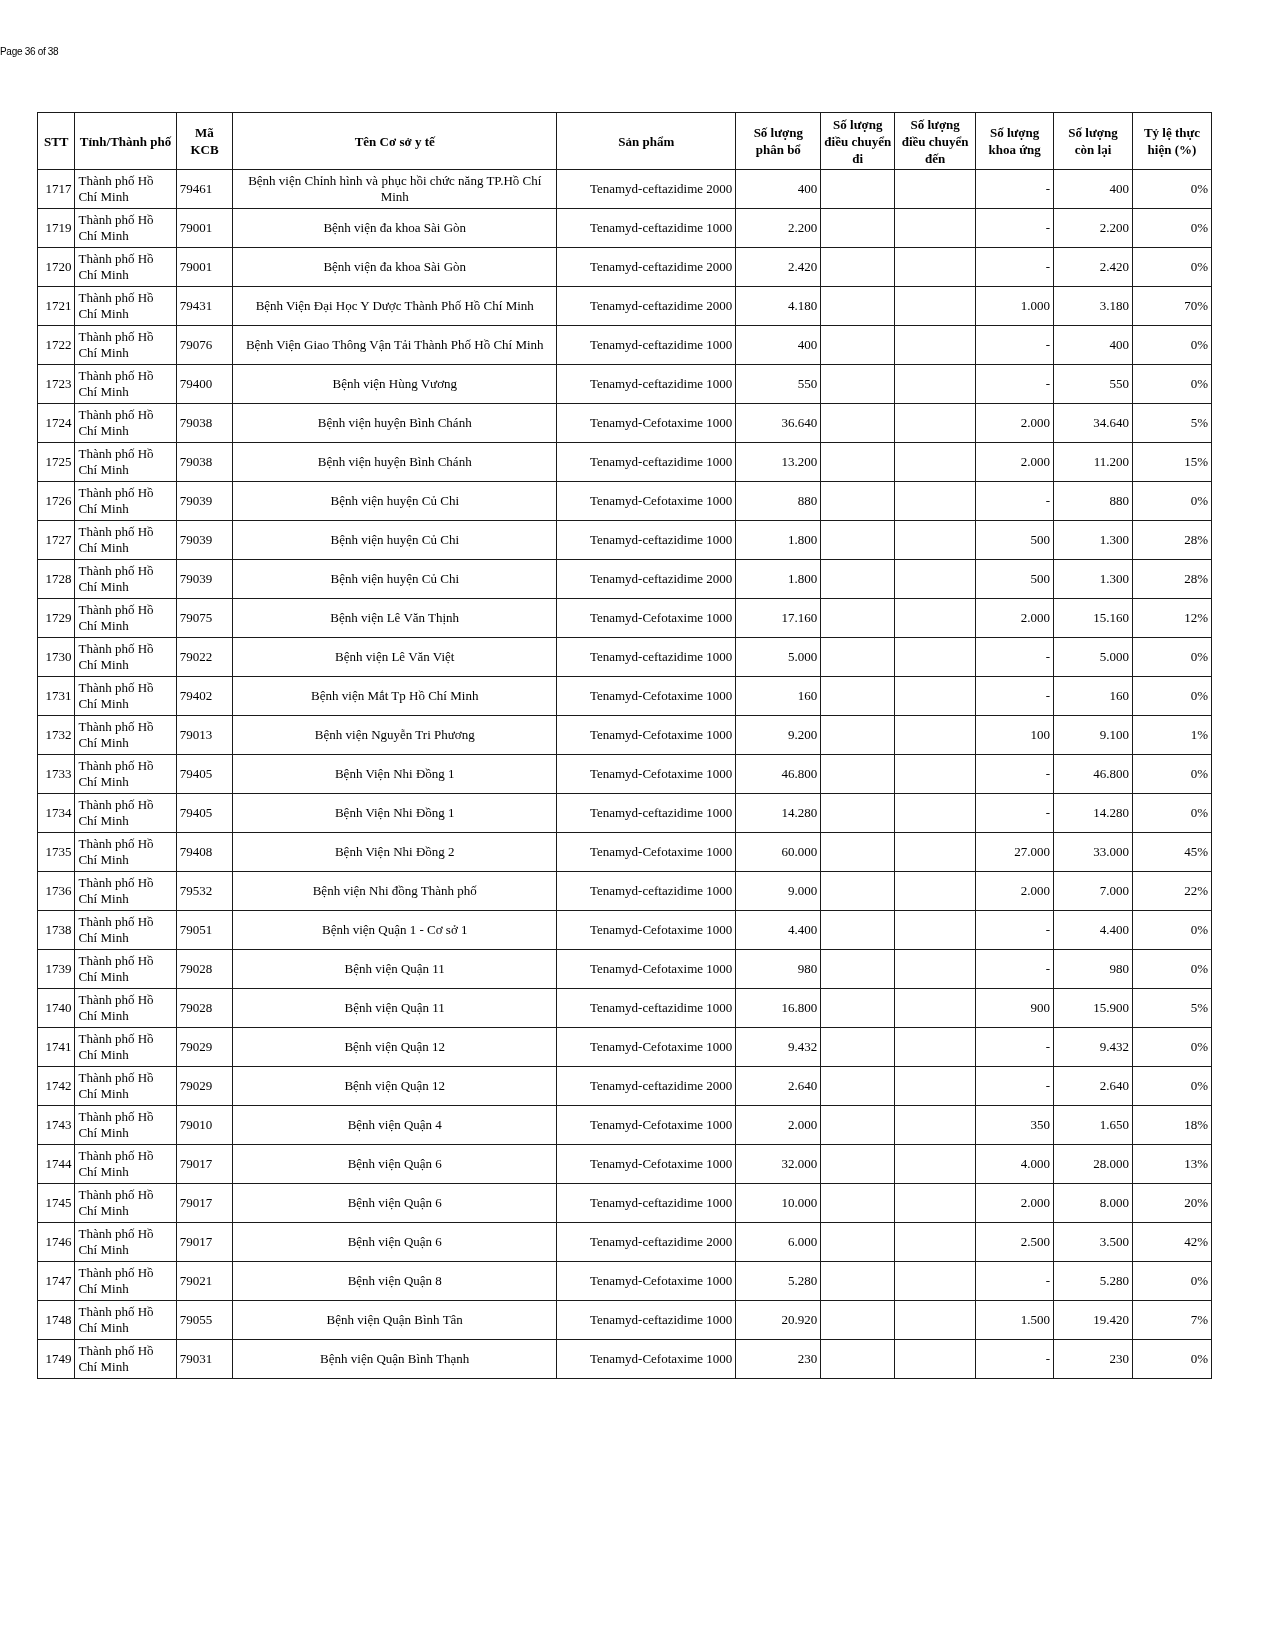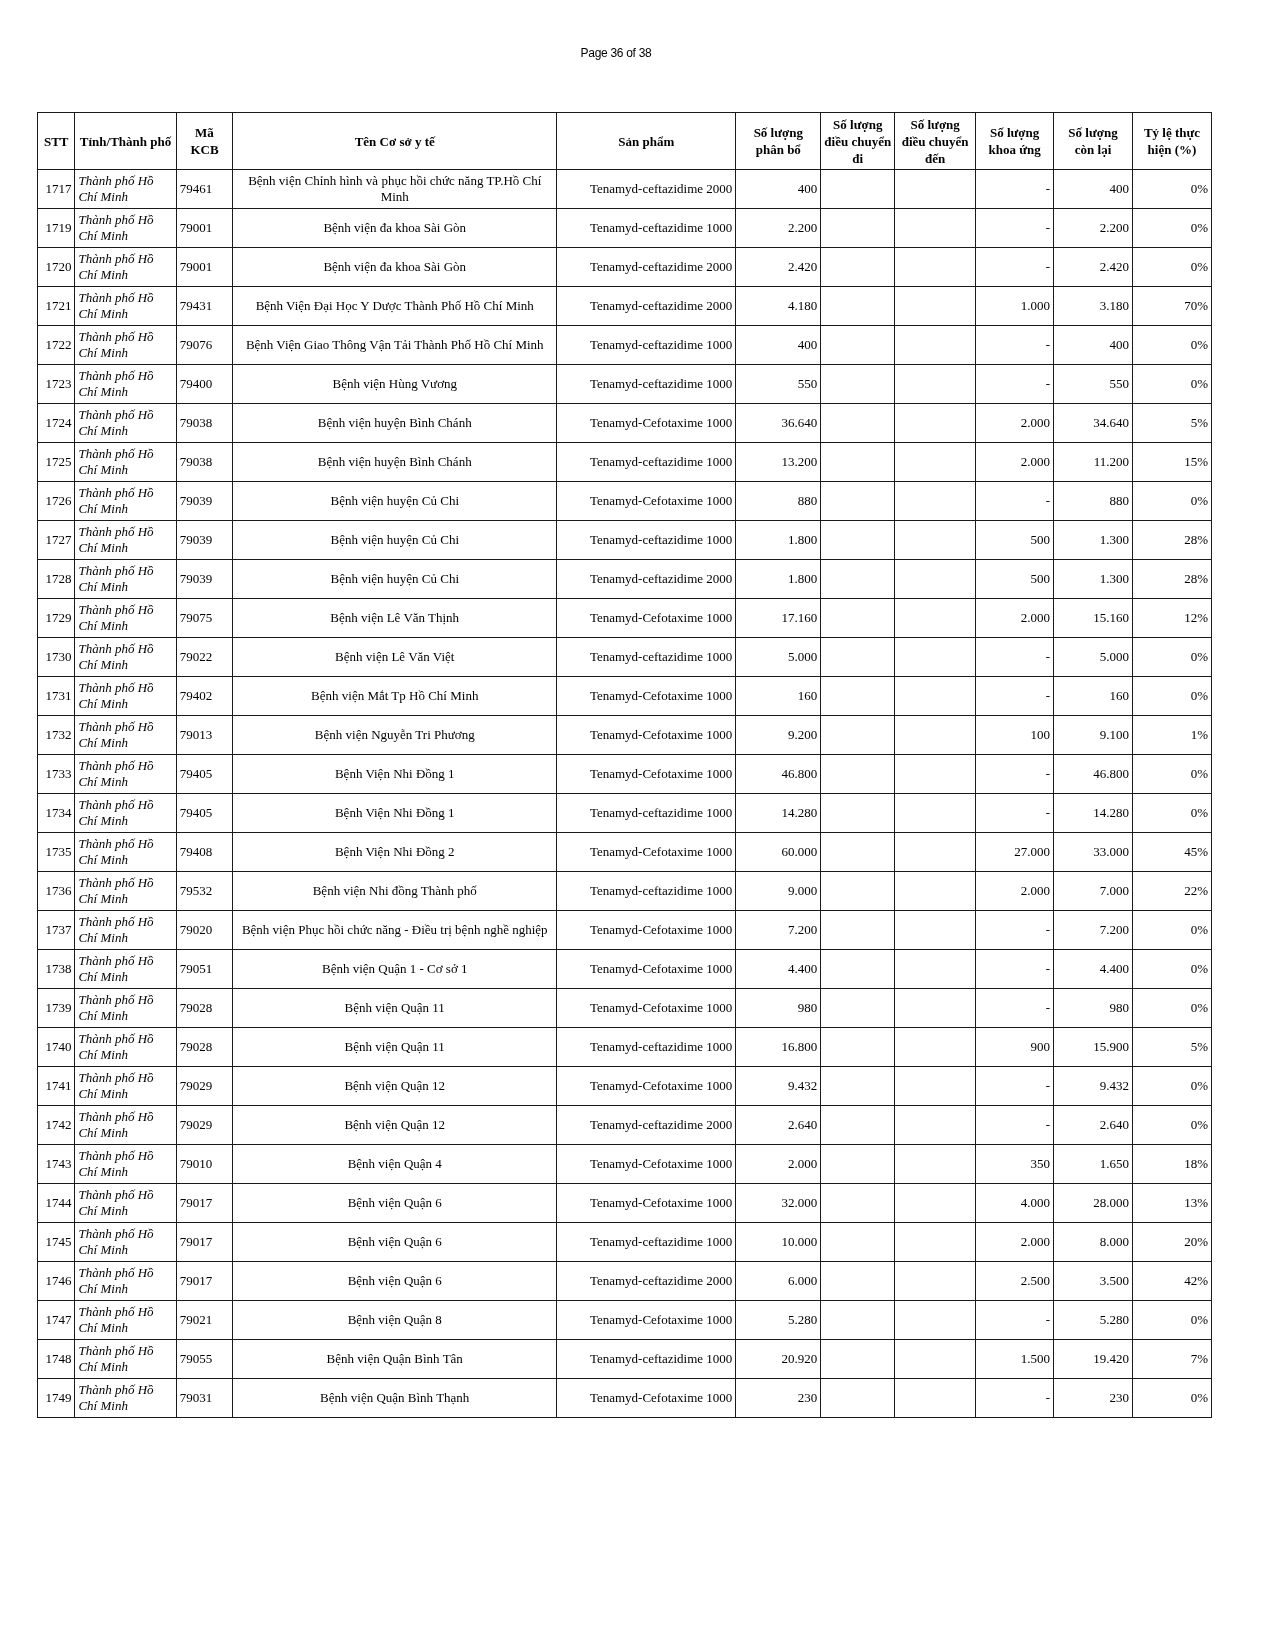--- a/index.html
+++ b/index.html
@@ -1,23 +1,23 @@
 <!DOCTYPE html>
 <html><head>
   <meta charset="utf-8">
   <style>
     html, body { margin: 0; padding: 0; background: #ffffff; }
     body { width: 1275px; height: 1650px; position: relative; font-family: "Liberation Serif", serif; color: #000; }
-    .page-header { position: absolute; top: 46px; left: 0; width: 1232px; text-align: center; font-family: "Liberation Sans", sans-serif; font-size: 12px; letter-spacing: -0.3px; }
+    .page-header { position: absolute; top: 46px; left: 0; width: 1232px; text-align: left; font-family: "Liberation Sans", sans-serif; font-size: 10px; letter-spacing: -0.3px; }
     table.grid { position: absolute; top: 112px; left: 37px; width: 1175px; border-collapse: collapse; table-layout: fixed; }
     table.grid th, table.grid td { border: 1.5px solid #1a1a1a; padding: 0 3px; font-size: 13px; line-height: 16px; vertical-align: middle; overflow: hidden; }
     table.grid th { font-weight: bold; text-align: center; height: 56px; font-size: 13px; line-height: 17px; }
     table.grid td { height: 38px; }
     td.stt { text-align: right; padding-right: 2px; padding-left: 0; }
-    td.prov { font-size: 13px; line-height: 17px; padding-left: 2px; font-style: italic; }
+    td.prov { font-size: 13px; line-height: 17px; padding-left: 2px; }
     td.code { text-align: left; }
     td.name { text-align: center; }
     td.prod { text-align: right; }
     td.num { text-align: right; padding-right: 4px; }
     td.pct { text-align: right; padding-right: 2px; }
   </style>
 </head>
 <body>
 
 <div class="page-header">Page 36 of 38</div>
@@ -293,33 +293,20 @@
         <td class="name">Bệnh viện Nhi đồng Thành phố</td>
         <td class="prod">Tenamyd-ceftazidime 1000</td>
         <td class="num">9.000</td>
         <td class="num"></td>
         <td class="num"></td>
         <td class="num">2.000</td>
         <td class="num">7.000</td>
         <td class="pct">22%</td>
       </tr>
       <tr>
-        <td class="stt">1737</td>
-        <td class="prov">Thành phố Hồ Chí Minh</td>
-        <td class="code">79020</td>
-        <td class="name">Bệnh viện Phục hồi chức năng - Điều trị bệnh nghề nghiệp</td>
-        <td class="prod">Tenamyd-Cefotaxime 1000</td>
-        <td class="num">7.200</td>
-        <td class="num"></td>
-        <td class="num"></td>
-        <td class="num">-</td>
-        <td class="num">7.200</td>
-        <td class="pct">0%</td>
-      </tr>
-      <tr>
         <td class="stt">1738</td>
         <td class="prov">Thành phố Hồ Chí Minh</td>
         <td class="code">79051</td>
         <td class="name">Bệnh viện Quận 1 -  Cơ sở 1</td>
         <td class="prod">Tenamyd-Cefotaxime 1000</td>
         <td class="num">4.400</td>
         <td class="num"></td>
         <td class="num"></td>
         <td class="num">-</td>
         <td class="num">4.400</td>

